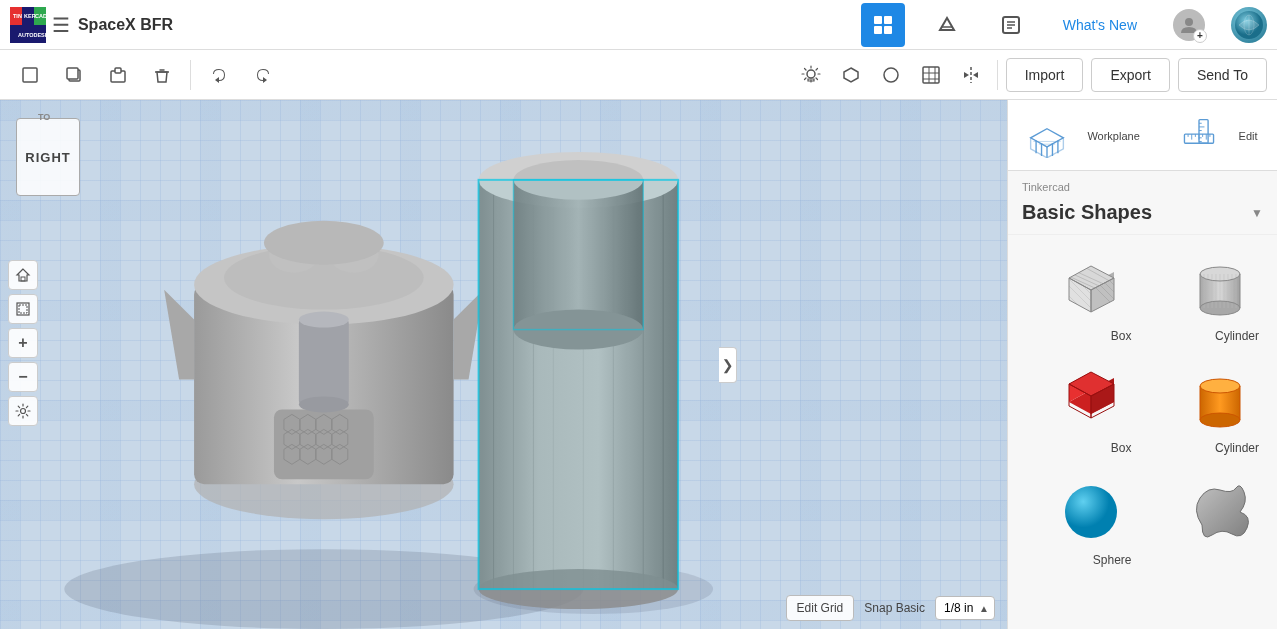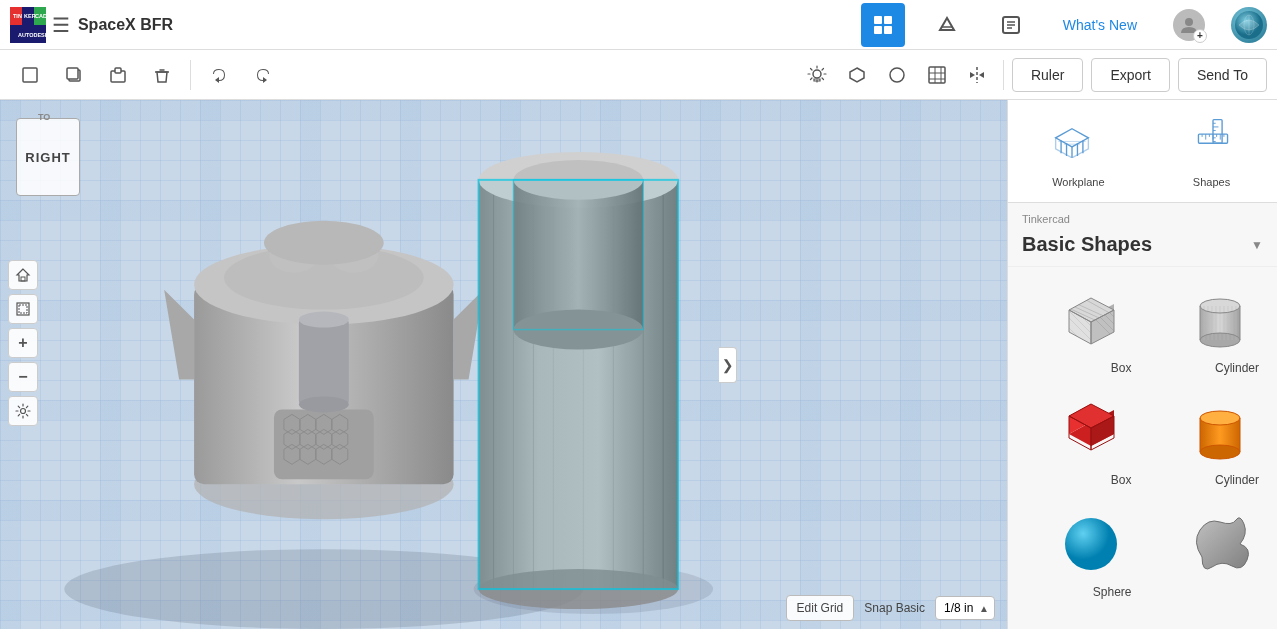--- a/index.html
+++ b/index.html
@@ -255,21 +255,21 @@
     }
     .panel-tools {
       display: flex;
       align-items: center;
       justify-content: space-around;
       padding: 10px 0 8px;
       border-bottom: 1px solid #ddd;
       background: white;
     }
     .panel-tool {
-      display: flex; flex-direction: column; gap: 20px;
+      display: flex; flex-direction: row; align-items: center; gap: 20px;
       cursor: pointer; padding: 6px 14px;
       border-radius: 4px;
     }
     .panel-tool-icon {
       width: 40px; height: 40px;
       display: flex; align-items: center; justify-content: center;
       font-size: 22px;
     }
     .panel-tool-label { font-size: 11px; color: #444; }
 
@@ -453,21 +453,21 @@
           <line x1="10" y1="2" x2="10" y2="18" stroke="#555" stroke-width="1.5" stroke-dasharray="3,2"></line>
           <polygon points="3,7 8,10 3,13" fill="#555"></polygon>
           <polygon points="17,7 12,10 17,13" fill="#555"></polygon>
         </svg>
     </button>
   </div>
 
   <div class="tool-divider"></div>
 
   <div style="display:flex; gap:8px;">
-    <button class="action-btn">Ruler</button>
+    <button class="action-btn">Import</button>
     <button class="action-btn">Export</button>
     <button class="action-btn">Send To</button>
   </div>
 </div>
 
 <div class="main">
 
   <div class="viewport">
     <div class="viewport-canvas">
 
@@ -649,21 +649,21 @@
 
               <rect x="16" y="0" width="10" height="26" rx="1" fill="none" stroke="#5b9bd5" stroke-width="1.5"></rect>
               <line x1="16" y1="4" x2="19" y2="4" stroke="#5b9bd5" stroke-width="1"></line>
               <line x1="16" y1="8" x2="22" y2="8" stroke="#5b9bd5" stroke-width="1"></line>
               <line x1="16" y1="12" x2="19" y2="12" stroke="#5b9bd5" stroke-width="1"></line>
               <line x1="16" y1="20" x2="19" y2="20" stroke="#5b9bd5" stroke-width="1"></line>
               <line x1="16" y1="24" x2="19" y2="24" stroke="#5b9bd5" stroke-width="1"></line>
             </g>
           </svg>
         </div>
-        <span class="panel-tool-label">Shapes</span>
+        <span class="panel-tool-label">Edit</span>
       </div>
     </div>
 
     <div class="panel-category">Tinkercad</div>
     <div class="panel-dropdown">
       <span class="panel-dropdown-label">Basic Shapes</span>
       <span class="panel-dropdown-arrow">▼</span>
     </div>
 
     <div class="shapes-grid">

